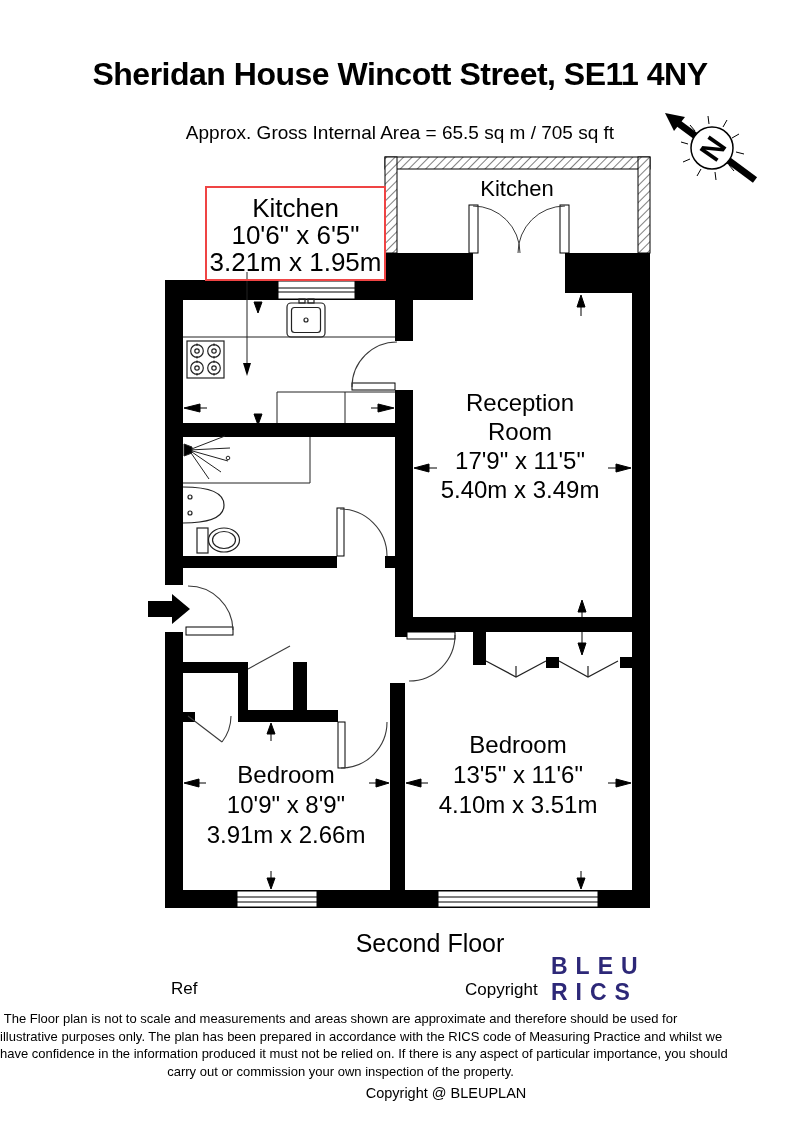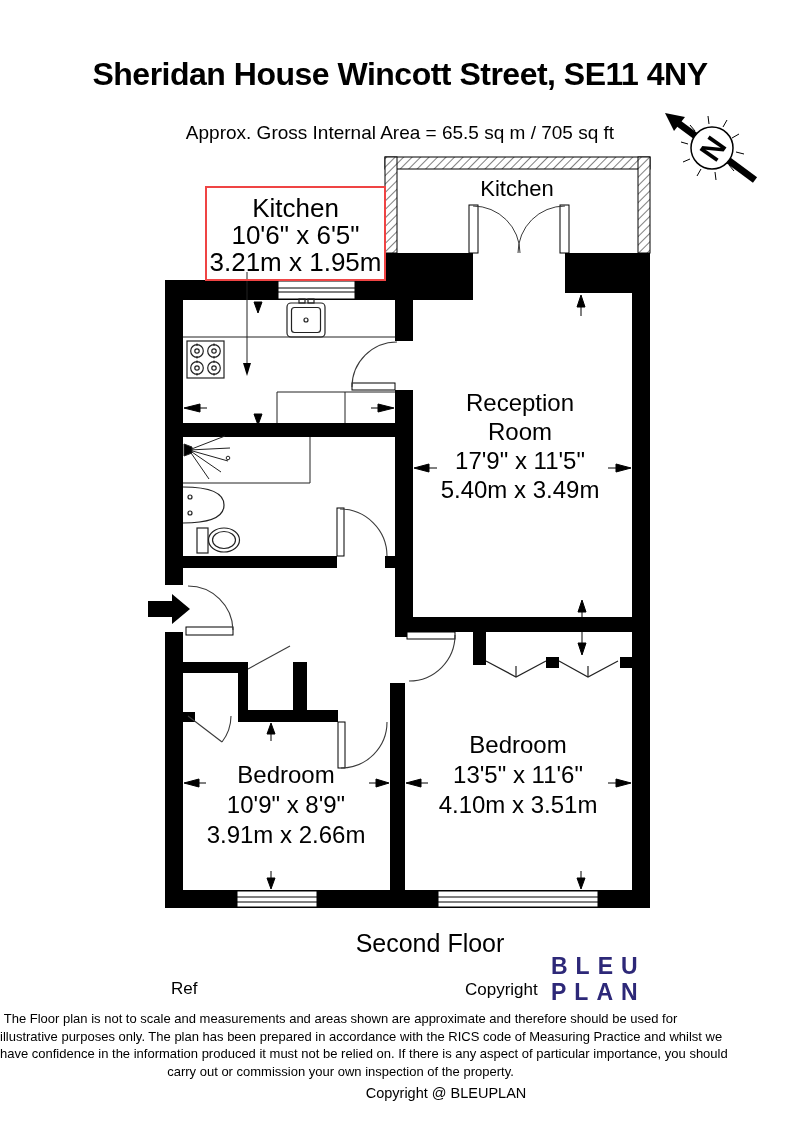--- a/index.html
+++ b/index.html
@@ -265,21 +265,21 @@
     <div>Bedroom</div>
     <div>13'5" x 11'6"</div>
     <div>4.10m x 3.51m</div>
   </div>
 
   <div class="abs ctr" id="floor-label">Second Floor</div>
   <div class="abs" id="ref-label">Ref</div>
   <div class="abs" id="copyright-label">Copyright</div>
   <div class="abs" id="logo">
     <div>BLEU</div>
-    <div>PLAN</div>
+    <div>RICS</div>
   </div>
   <div class="abs ctr" id="disclaimer">
     <div>The Floor plan is not to scale and measurements and areas shown are approximate and therefore should be used for</div>
     <div>illustrative purposes only. The plan has been prepared in accordance with the RICS code of Measuring Practice and whilst we</div>
     <div>have confidence in the information produced it must not be relied on. If there is any aspect of particular importance, you should</div>
     <div>carry out or commission your own inspection of the property.</div>
   </div>
   <div class="abs ctr" id="copyright-line">Copyright @ BLEUPLAN</div>
 
 </div>

